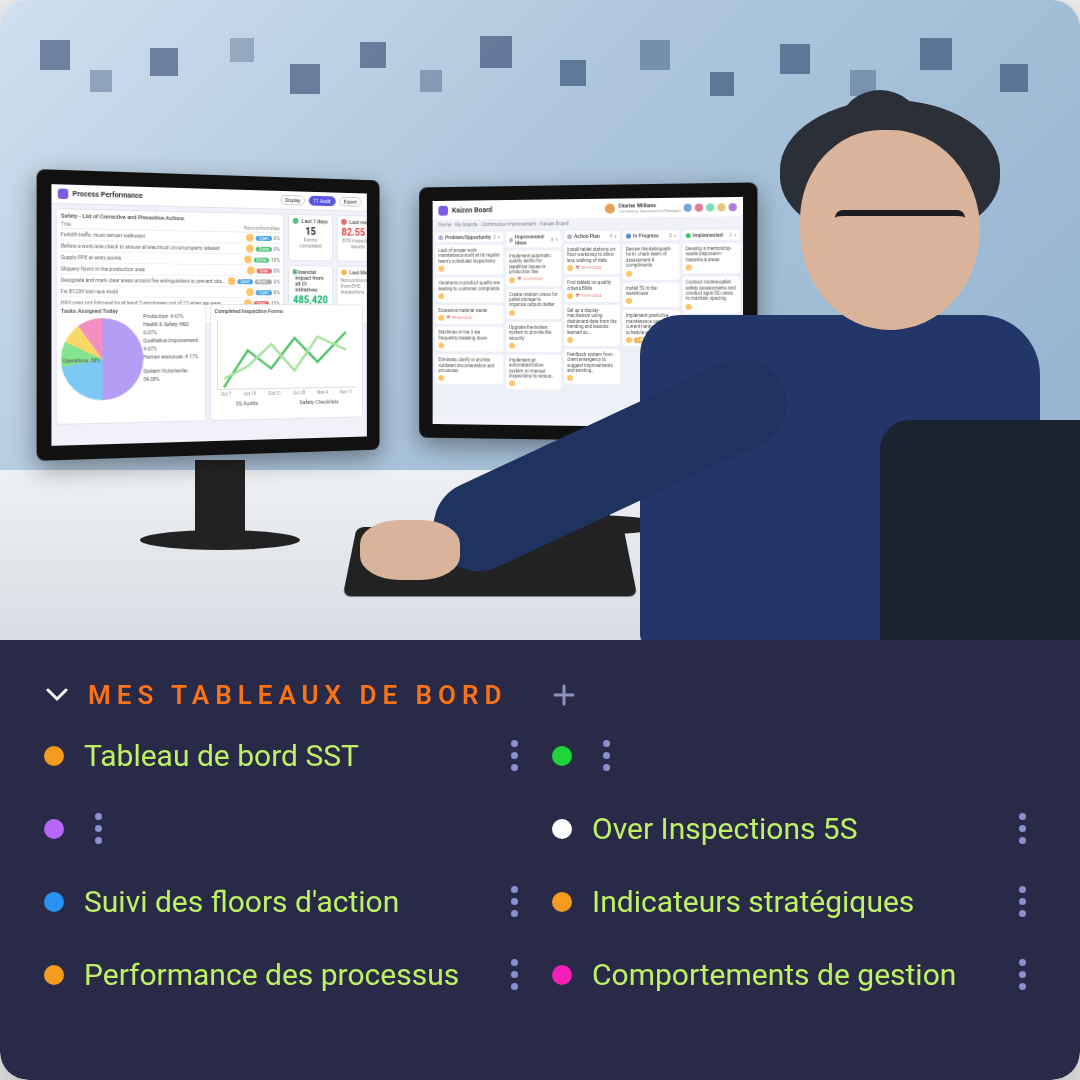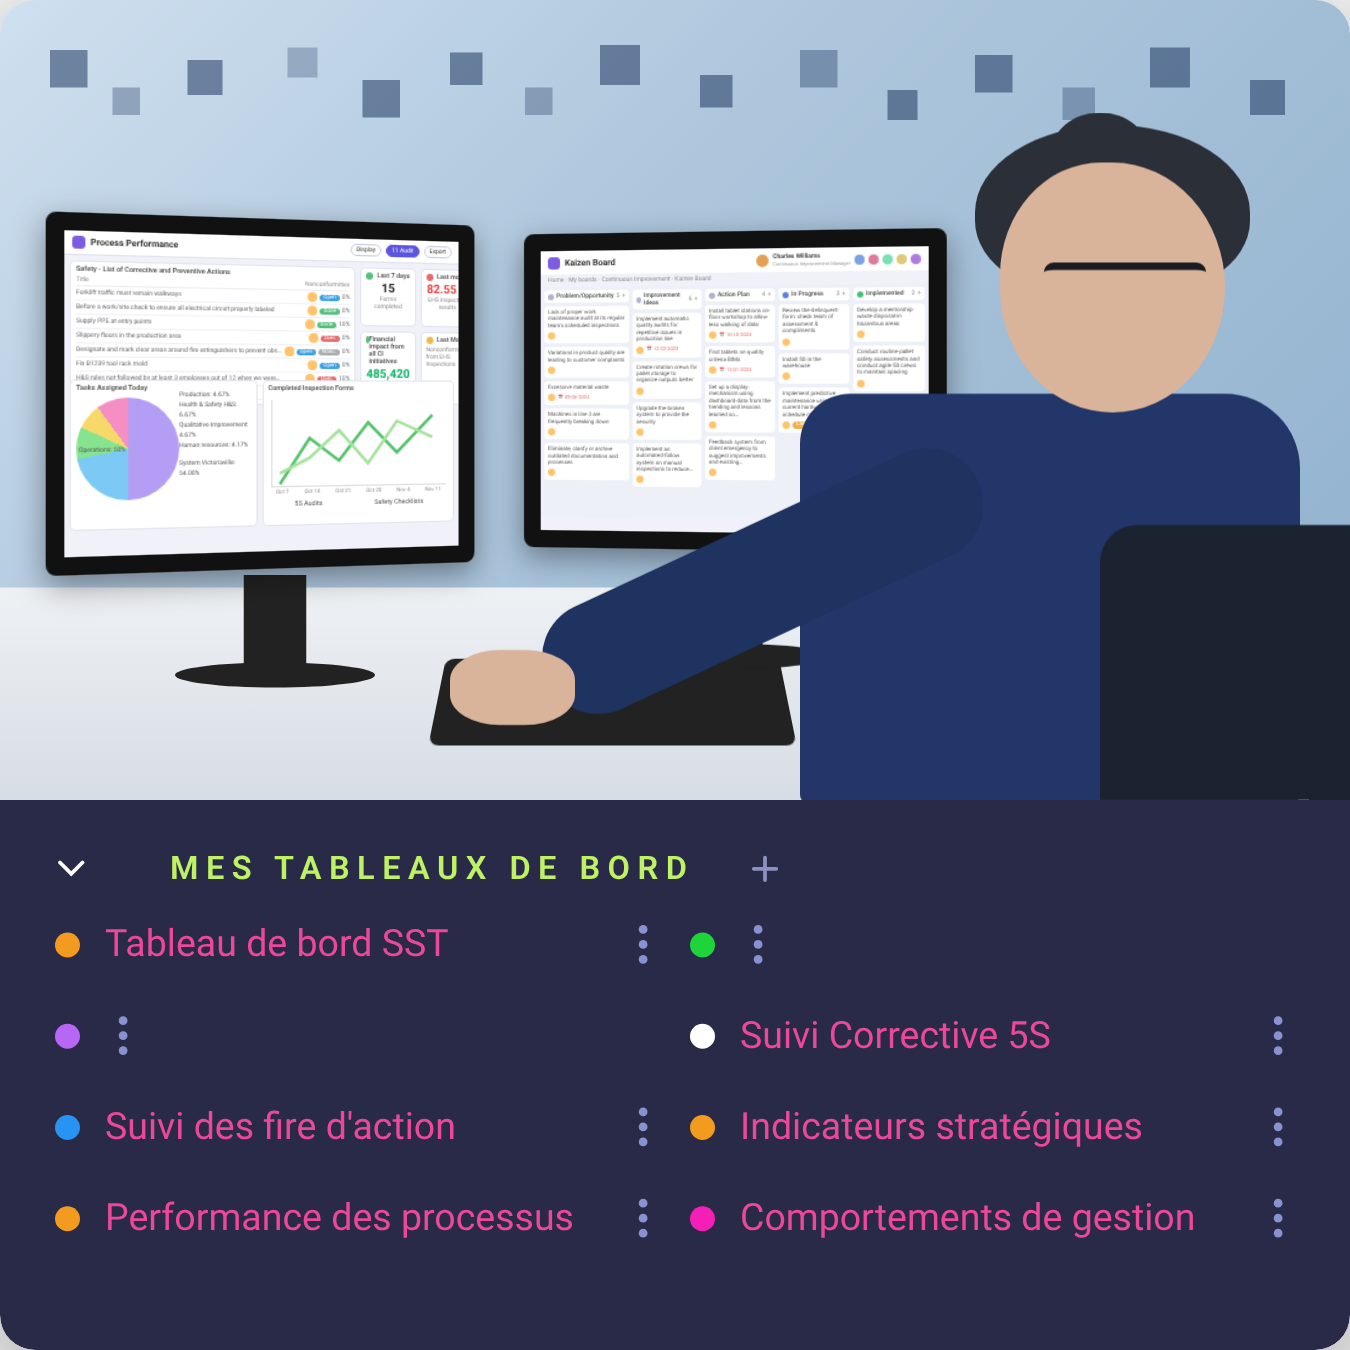--- a/index.html
+++ b/index.html
@@ -82,26 +82,26 @@
 .kcol-h { font-size: 5px; font-weight: 600; color: #555; padding: 2px 3px; background:#fff; border-radius:3px; display:flex; gap:2px; align-items:center;}
 .kcard { background: #fff; border-radius: 3px; padding: 3px; font-size: 4.5px; color: #555; line-height: 1.2; }
 .kcard .krow { display:flex; gap:2px; margin-top:2px; align-items:center; }
 .kdate { font-size:4px; color:#e86969; }
 .kcol-h .dot-s { width:5px; height:5px; border-radius:50%; }
 
 
 .panel { position: absolute; left: 0; right: 0; bottom: 0; height: 440px; background: #282a47; color: #fff; padding: 40px 44px 44px; border-radius: 0 0 28px 28px; }
 .panel-head { display: flex; align-items: center; gap: 18px; margin-bottom: 24px; }
 .chevron { width: 26px; height: 26px; display:flex; align-items:center; justify-content:center; }
-.panel-title { font-size: 26px; font-weight: 600; letter-spacing: 6px; color: #bef264; text-transform: uppercase; margin-left: 48px; }
+.panel-title { font-size: 26px; font-weight: 600; letter-spacing: 6px; color: #f97316; text-transform: uppercase; }
 .plus { margin-left: 24px; width: 30px; height: 30px; display:flex; align-items:center; justify-content:center; color: #8c91c0; }
 .dash-grid { display: grid; grid-template-columns: 1fr 1fr; column-gap: 24px; row-gap: 30px; }
 .dash-item { display: flex; align-items: center; gap: 20px; cursor: pointer; }
 .dot { width: 20px; height: 20px; border-radius: 50%; flex-shrink: 0; }
-.dash-label { font-size: 30px; font-weight: 400; color: #ec4899; flex: 1; white-space: nowrap; overflow: hidden; text-overflow: ellipsis; }
+.dash-label { font-size: 30px; font-weight: 400; color: #bef264; flex: 1; white-space: nowrap; overflow: hidden; text-overflow: ellipsis; }
 .kebab { width: 28px; display:flex; flex-direction:column; align-items:center; gap:5px; padding: 6px 0; }
 .kebab span { width: 7px; height: 7px; background: #8a91d0; border-radius: 50%; }
 </style>
 </head>
 <body>
 
 <div class="container">
 
   <div class="photo-area">
     <div class="deco-squares">
@@ -454,30 +454,30 @@
         <div class="dash-item">
     <span class="dot" style="background:#b766f5"></span>
     <span class="kebab">
             <span></span>
             <span></span>
             <span></span>
           </span>
   </div>
         <div class="dash-item">
     <span class="dot" style="background:#ffffff"></span>
-    <span class="dash-label">Suivi Corrective 5S</span>
+    <span class="dash-label">Over Inspections 5S</span>
     <span class="kebab">
             <span></span>
             <span></span>
             <span></span>
           </span>
   </div>
         <div class="dash-item">
     <span class="dot" style="background:#2793f2"></span>
-    <span class="dash-label">Suivi des fire d'action</span>
+    <span class="dash-label">Suivi des floors d'action</span>
     <span class="kebab">
             <span></span>
             <span></span>
             <span></span>
           </span>
   </div>
         <div class="dash-item">
     <span class="dot" style="background:#f39b1f"></span>
     <span class="dash-label">Indicateurs stratégiques</span>
     <span class="kebab">

